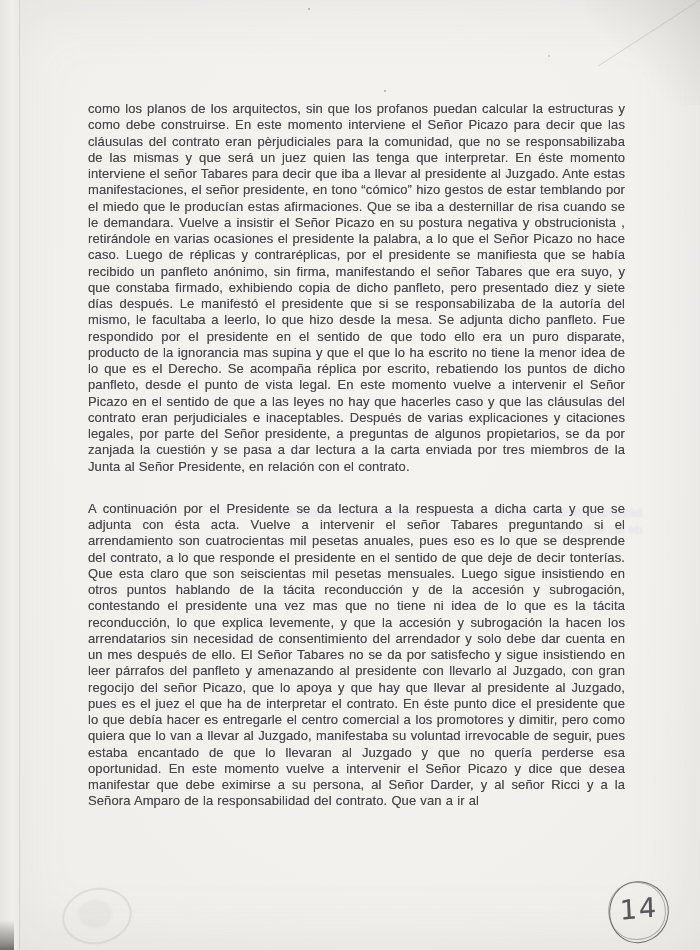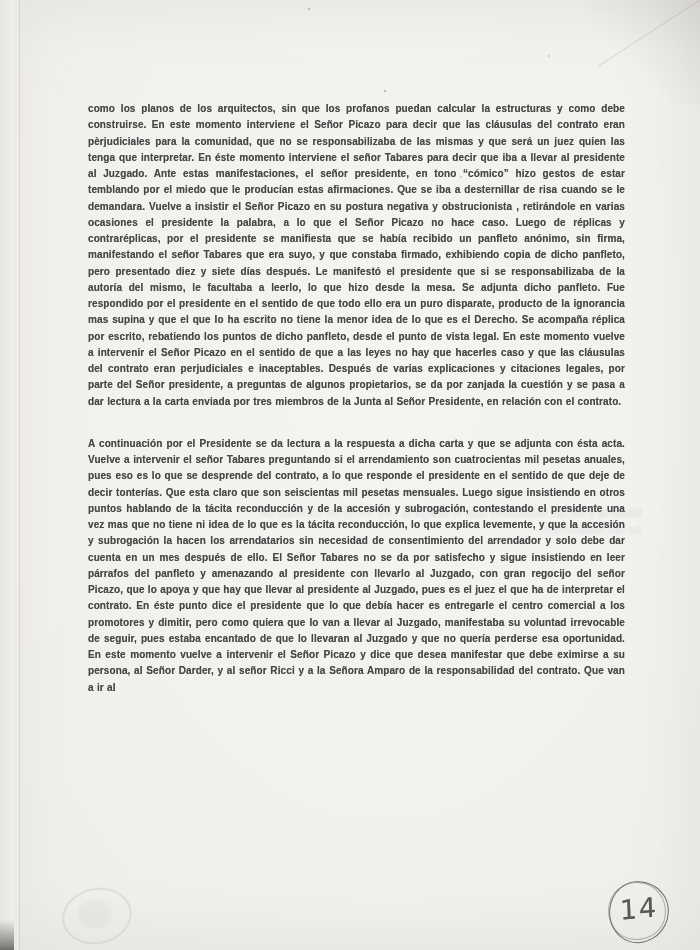--- a/index.html
+++ b/index.html
@@ -31,24 +31,23 @@
     position:absolute;right:0;top:0;width:115px;height:105px;
     background:linear-gradient(225deg,rgba(168,166,160,.30) 0%,rgba(168,166,160,.12) 32%,rgba(168,166,160,0) 62%);
   }
   .fold-line{
     position:absolute;right:-18px;top:30px;width:130px;height:1px;
     background:rgba(152,150,144,.30);transform:rotate(-33deg);
   }
   
   .text-col{position:absolute;left:88px;top:101px;width:554px;}
   p.doc{
-    font-size:10px;line-height:16.25px;text-align:justify;
+    font-size:13px;line-height:16.25px;text-align:justify;
     color:#474747;margin:0 17px 26px 0;letter-spacing:.1px;word-spacing:.4px;
     text-shadow:0 0 .4px rgba(70,70,70,.55);
-    font-weight:bold;
   }
   
   .bleed{
     position:absolute;left:88px;top:505px;width:554px;
     transform:scaleX(-1);
     filter:blur(.9px);
     color:#939bb4;opacity:.20;
     font-size:12.6px;line-height:16.5px;text-align:left;pointer-events:none;
   }
   

